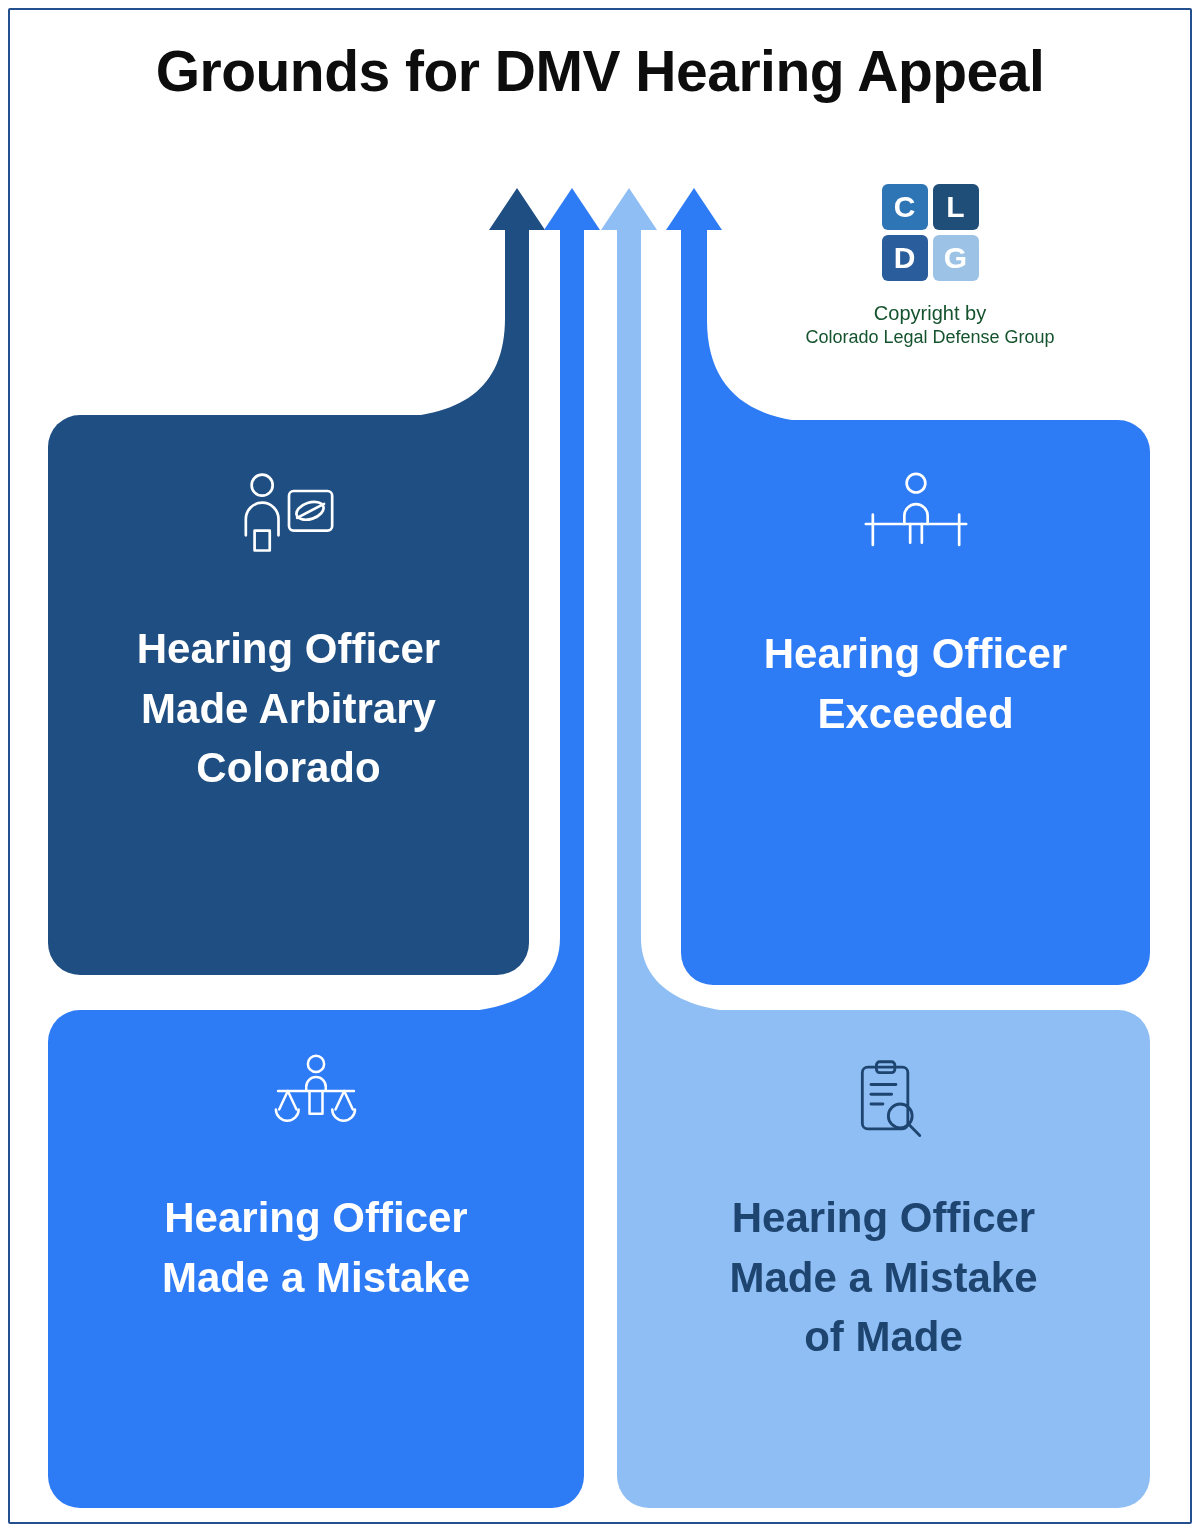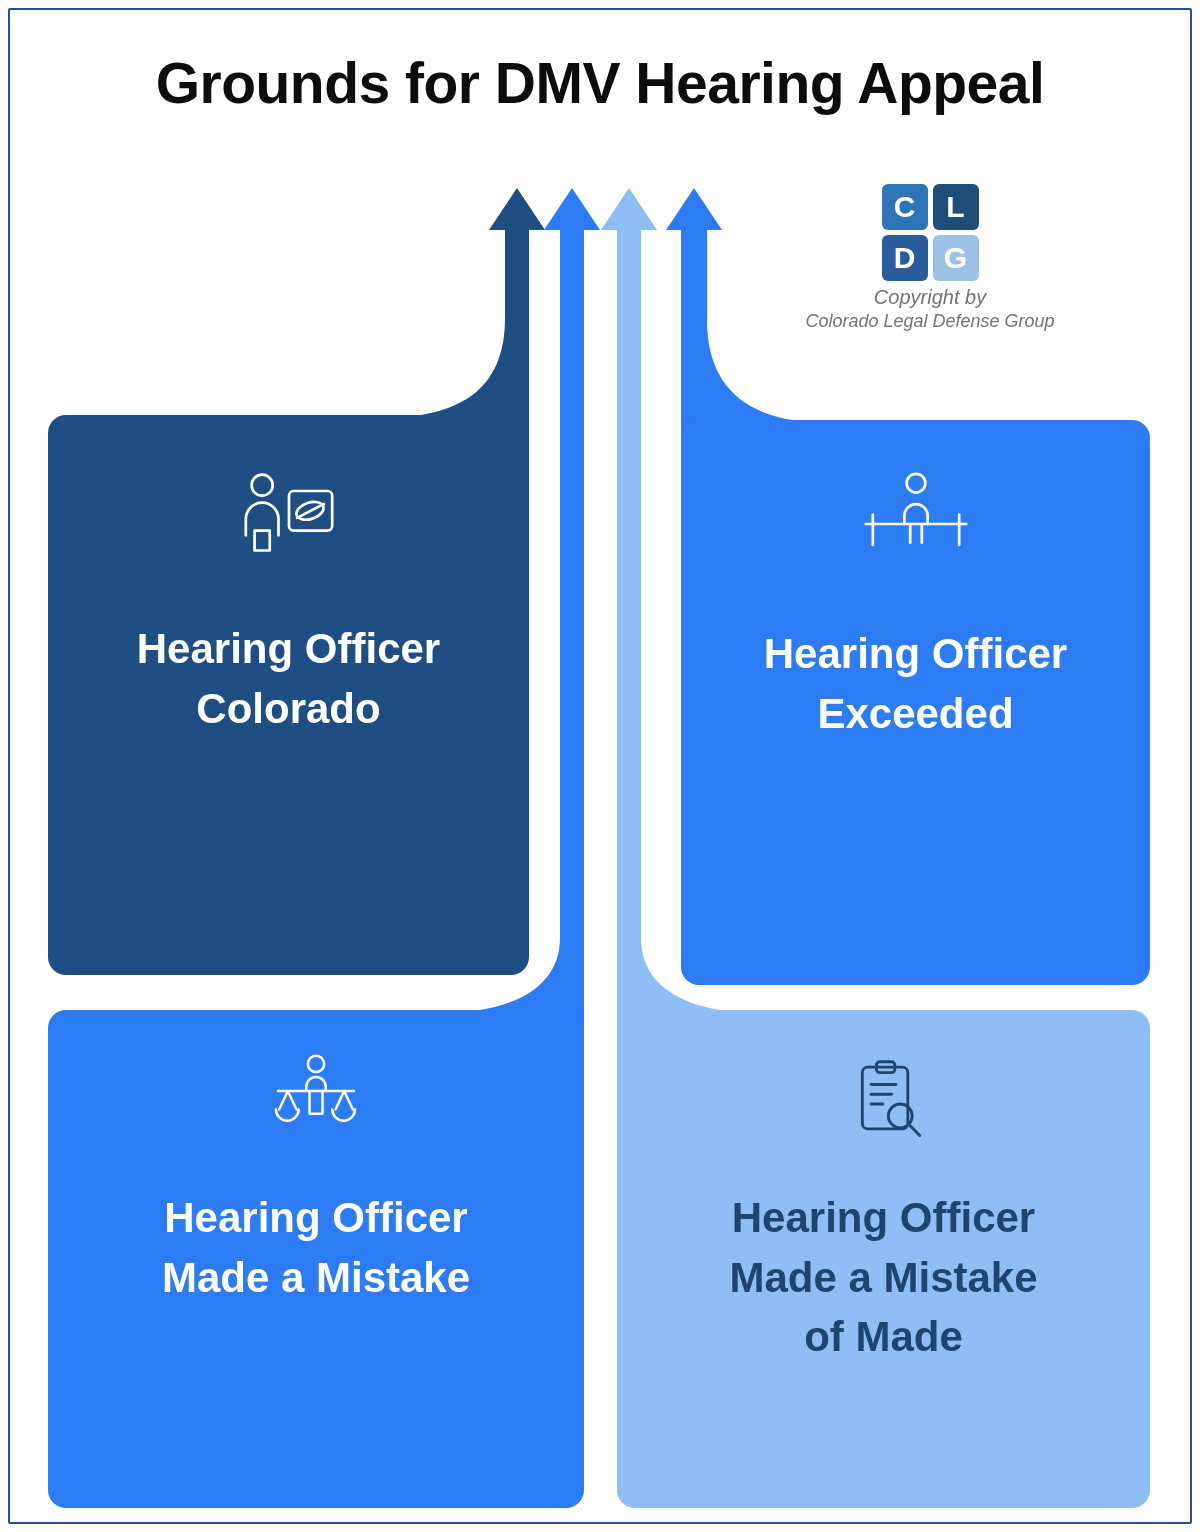--- a/index.html
+++ b/index.html
@@ -11,28 +11,28 @@
     overflow:hidden;
   }
   .page-border{
     position:absolute;inset:8px;
     border:2px solid #24508f;
     border-radius:2px;
     pointer-events:none;
   }
   .page-title{
     position:absolute;top:38px;left:0;right:0;
-    margin:12px;text-align:center;
+    margin:0;text-align:center;
     font-size:57px;font-weight:700;color:#0d0d0d;
     letter-spacing:-0.5px;
   }
   .arrows-svg{position:absolute;left:0;top:0;}
   .box{
     position:absolute;
-    border-radius:18px;
+    border-radius:32px;
     display:flex;flex-direction:column;align-items:center;
     text-align:center;
     box-sizing:border-box;
   }
   .box-tl{left:48px;top:415px;width:481px;height:560px;padding-top:48px;}
   .box-tr{left:681px;top:420px;width:469px;height:565px;padding-top:48px;}
   .box-bl{left:48px;top:1010px;width:536px;height:498px;padding-top:42px;}
   .box-br{left:617px;top:1010px;width:533px;height:498px;padding-top:42px;}
   .box-icon{flex:0 0 auto;}
   .box-title{
@@ -48,21 +48,21 @@
     display:inline-grid;
     grid-template-columns:46px 46px;
     grid-template-rows:46px 46px;
     gap:5px;
   }
   .logo-tile{
     display:flex;align-items:center;justify-content:center;
     border-radius:6px;
     font-size:30px;font-weight:700;
   }
-  .copyright{margin-top:3px;color:#737373;font-style:italic;}
+  .copyright{margin-top:19px;color:#14532d;}
   .copyright .line1{font-size:20px;line-height:1.3;}
   .copyright .line2{font-size:18px;line-height:1.3;}
 </style>
 </head>
 <body>
 
 <div class="canvas" style="background: rgb(255, 255, 255);">
 
   <svg class="arrows-svg" width="1200" height="1532" viewBox="0 0 1200 1532">
     <path d="M517 188 L545 230 L529 230 L529 480 L380 480 L380 418 C460 418 505 390 505 318 L505 230 L489 230 Z" fill="#1e4e82"></path>
@@ -92,20 +92,21 @@
     <svg class="box-icon" width="112" height="112" viewBox="0 0 96 96" fill="none" stroke-width="2.3" stroke-linecap="round" stroke-linejoin="round" stroke="#ffffff">
       <circle cx="25" cy="19" r="9"></circle>
       <path d="M11 62 V48 c0 -7.7 6.3 -14 14 -14 s14 6.3 14 14 v14"></path>
       <rect x="18.5" y="58" width="13" height="17"></rect>
       <rect x="48" y="24" width="37" height="34" rx="4"></rect>
       <ellipse cx="66" cy="41" rx="12" ry="7" transform="rotate(-18 66 41)"></ellipse>
       <path d="M55 47 L78 35"></path>
     </svg>
     <div class="box-title">
       <div>Hearing Officer</div>
+      <div>Made Arbitrary</div>
       <div>Colorado</div>
     </div>
   </div>
 
   <div class="box box-tr" style="background: rgb(46, 123, 246); color: rgb(255, 255, 255);">
     <svg class="box-icon" width="112" height="112" viewBox="0 0 96 96" fill="none" stroke-width="2.3" stroke-linecap="round" stroke-linejoin="round" stroke="#ffffff">
       <circle cx="48" cy="13" r="8"></circle>
       <path d="M38 48 V41 a10 10 0 0 1 20 0 v7"></path>
       <path d="M5 48 H91"></path>
       <path d="M11 40 V48 M11 48 V66"></path>

